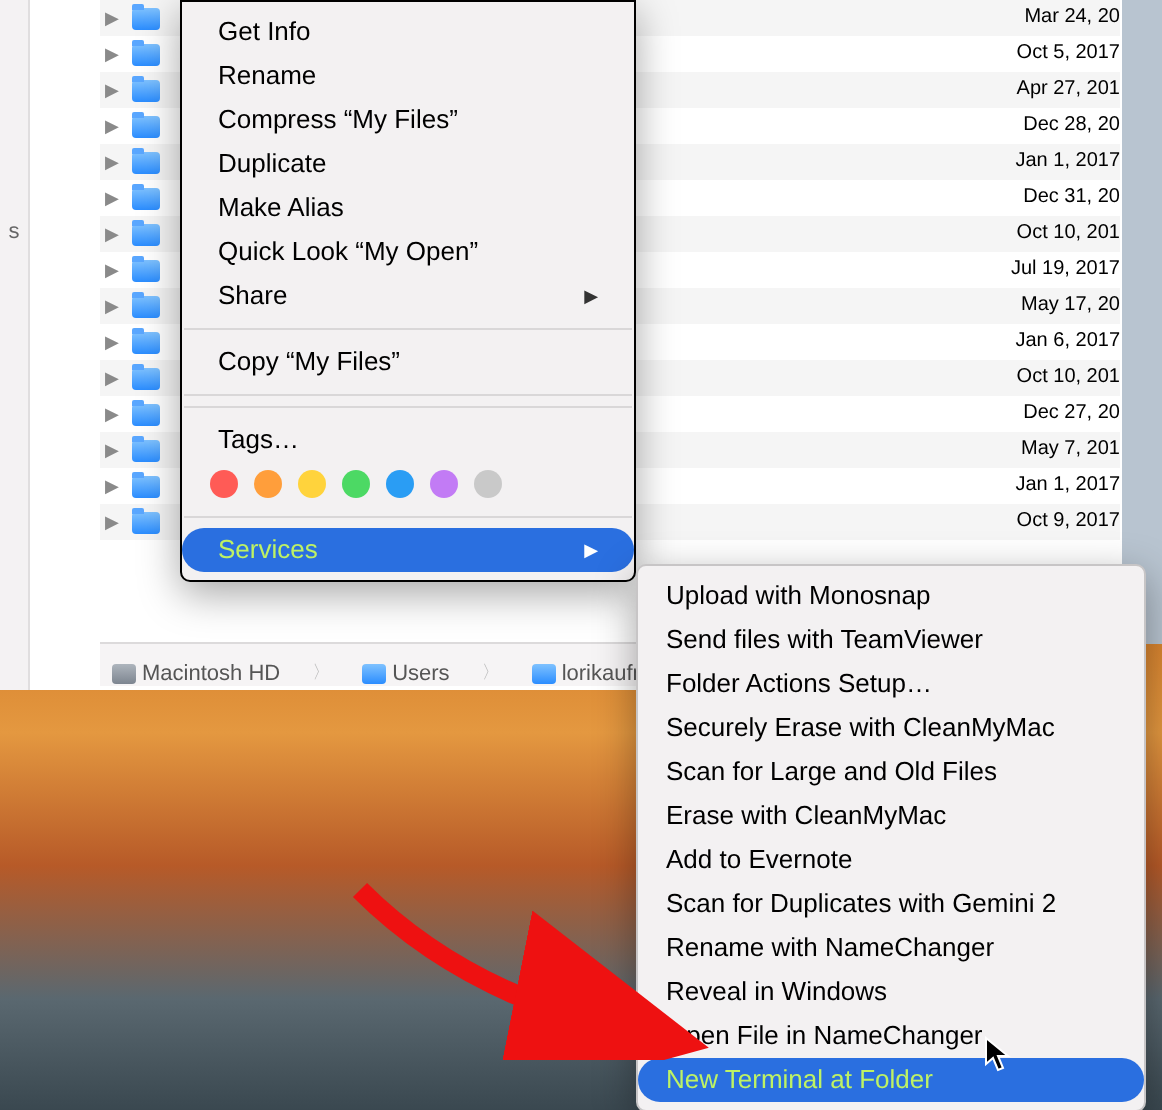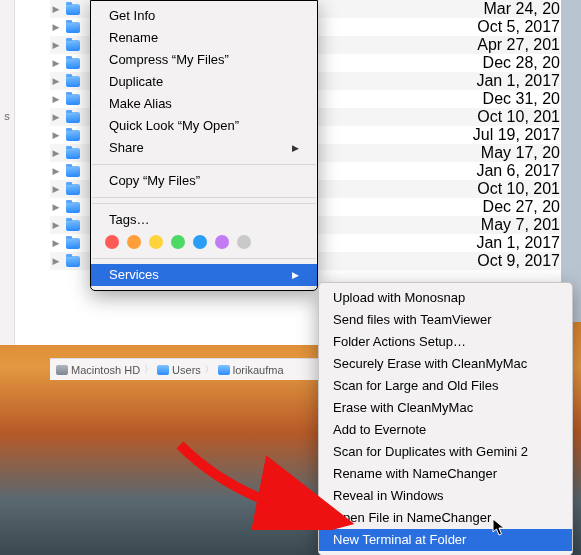--- a/index.html
+++ b/index.html
@@ -26,57 +26,57 @@
   }
   .fl-row {
     display: flex; height: 18px; line-height: 18px;
     align-items: center; font-size: 12px;
   }
   .fl-row:nth-child(odd) { background: #f5f5f5; }
   .fl-row:nth-child(even) { background: #fff; }
   .chev { width: 12px; color: #8a8a8a; font-size: 9px; text-align: center; margin-right: 4px;}
   .folder-mini { width: 14px; height: 11px; background: linear-gradient(#7fc2ff,#2b8dff); border-radius: 2px; margin-right: 6px; position: relative; }
   .folder-mini:before { content:''; position:absolute; top:-2px; left:0; width:6px; height:3px; background:#5aa7ff; border-radius:1px 1px 0 0;}
-  .fl-date { margin-left: auto; color: #000; font-size: 16px; white-space: nowrap; }
+  .fl-date { margin-left: auto; color: #000; font-size: 10px; white-space: nowrap; }
 
   
   .ctx {
     position: absolute; left: 90px; top: 0; width: 228px;
     background: #f3f1f2; border: 1px solid #000000; border-radius: 0 0 5px 5px;
     box-shadow: 0 6px 20px rgba(0,0,0,.35);
     padding: 4px 0;
   }
   .mi {
     padding: 2px 18px; font-size: 13px; line-height: 18px;
     display: flex; align-items: center; white-space: nowrap; cursor: default;
   }
   .mi.has-sub:after {
     content: '▶'; margin-left: auto; font-size: 9px; color: #333;
   }
-  .mi.highlight { background: #2a6fe0; color: #ffffff; }
+  .mi.highlight { background: #2a6fe0; color: #bef264; border-radius: 11px; }
   .mi.highlight.has-sub:after { color: #fff; }
   .sep { height: 1px; background: #d9d7d8; margin: 5px 1px; }
   .tags-row { padding: 4px 14px; display:flex; gap:8px; }
   .dot { width:14px; height:14px; border-radius:50%; }
 
   
   .sub {
     position: absolute; left: 318px; top: 282px; width: 255px;
     background: #f3f1f2; border: 1px solid #c7c5c6; border-radius: 5px;
     box-shadow: 0 6px 20px rgba(0,0,0,.35);
     padding: 4px 0;
   }
   .sub .mi { padding: 2px 14px; text-align: right; }
 
   
   .pathbar {
     position: absolute; left: 50px; top: 321px; height: 22px; right: 22px;
     background: #f6f4f5; border-top: 1px solid #dcdadb;
-    display: flex; align-items: center; font-size: 11px; color: #555;
-    padding-left: 6px; gap: 4px; margin-top: 37px;
+    display: flex; align-items: flex-end; font-size: 11px; color: #555;
+    padding-left: 6px; gap: 16px;
   }
   .pb-sep { color: #bbb; font-size: 9px; }
   .pb-ico { width:12px; height:10px; background: linear-gradient(#aeb5bd,#7d8590); border-radius:2px; display:inline-block; margin-right:3px;}
   .pb-ico.f { background: linear-gradient(#7fc2ff,#2b8dff); }
   .pb-item { display:flex; align-items:center; }
 
   
   .arrow {
     position: absolute; left: 175px; top: 430px; width: 180px; height: 100px; pointer-events: none;
   }

